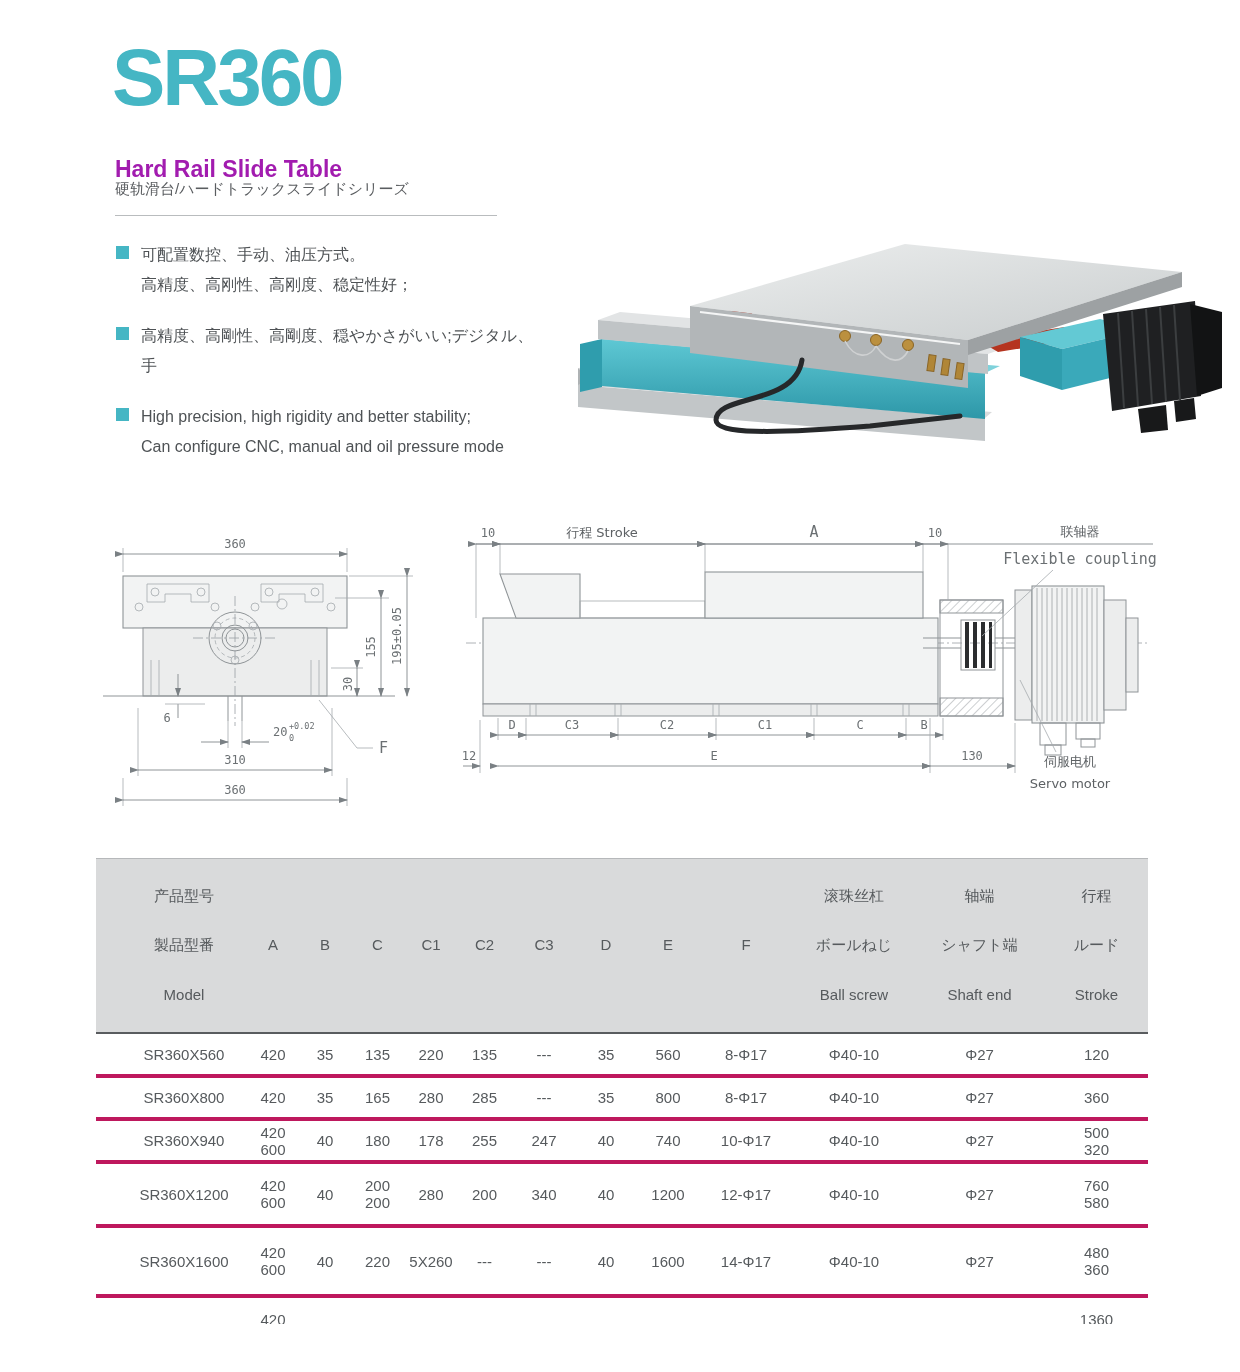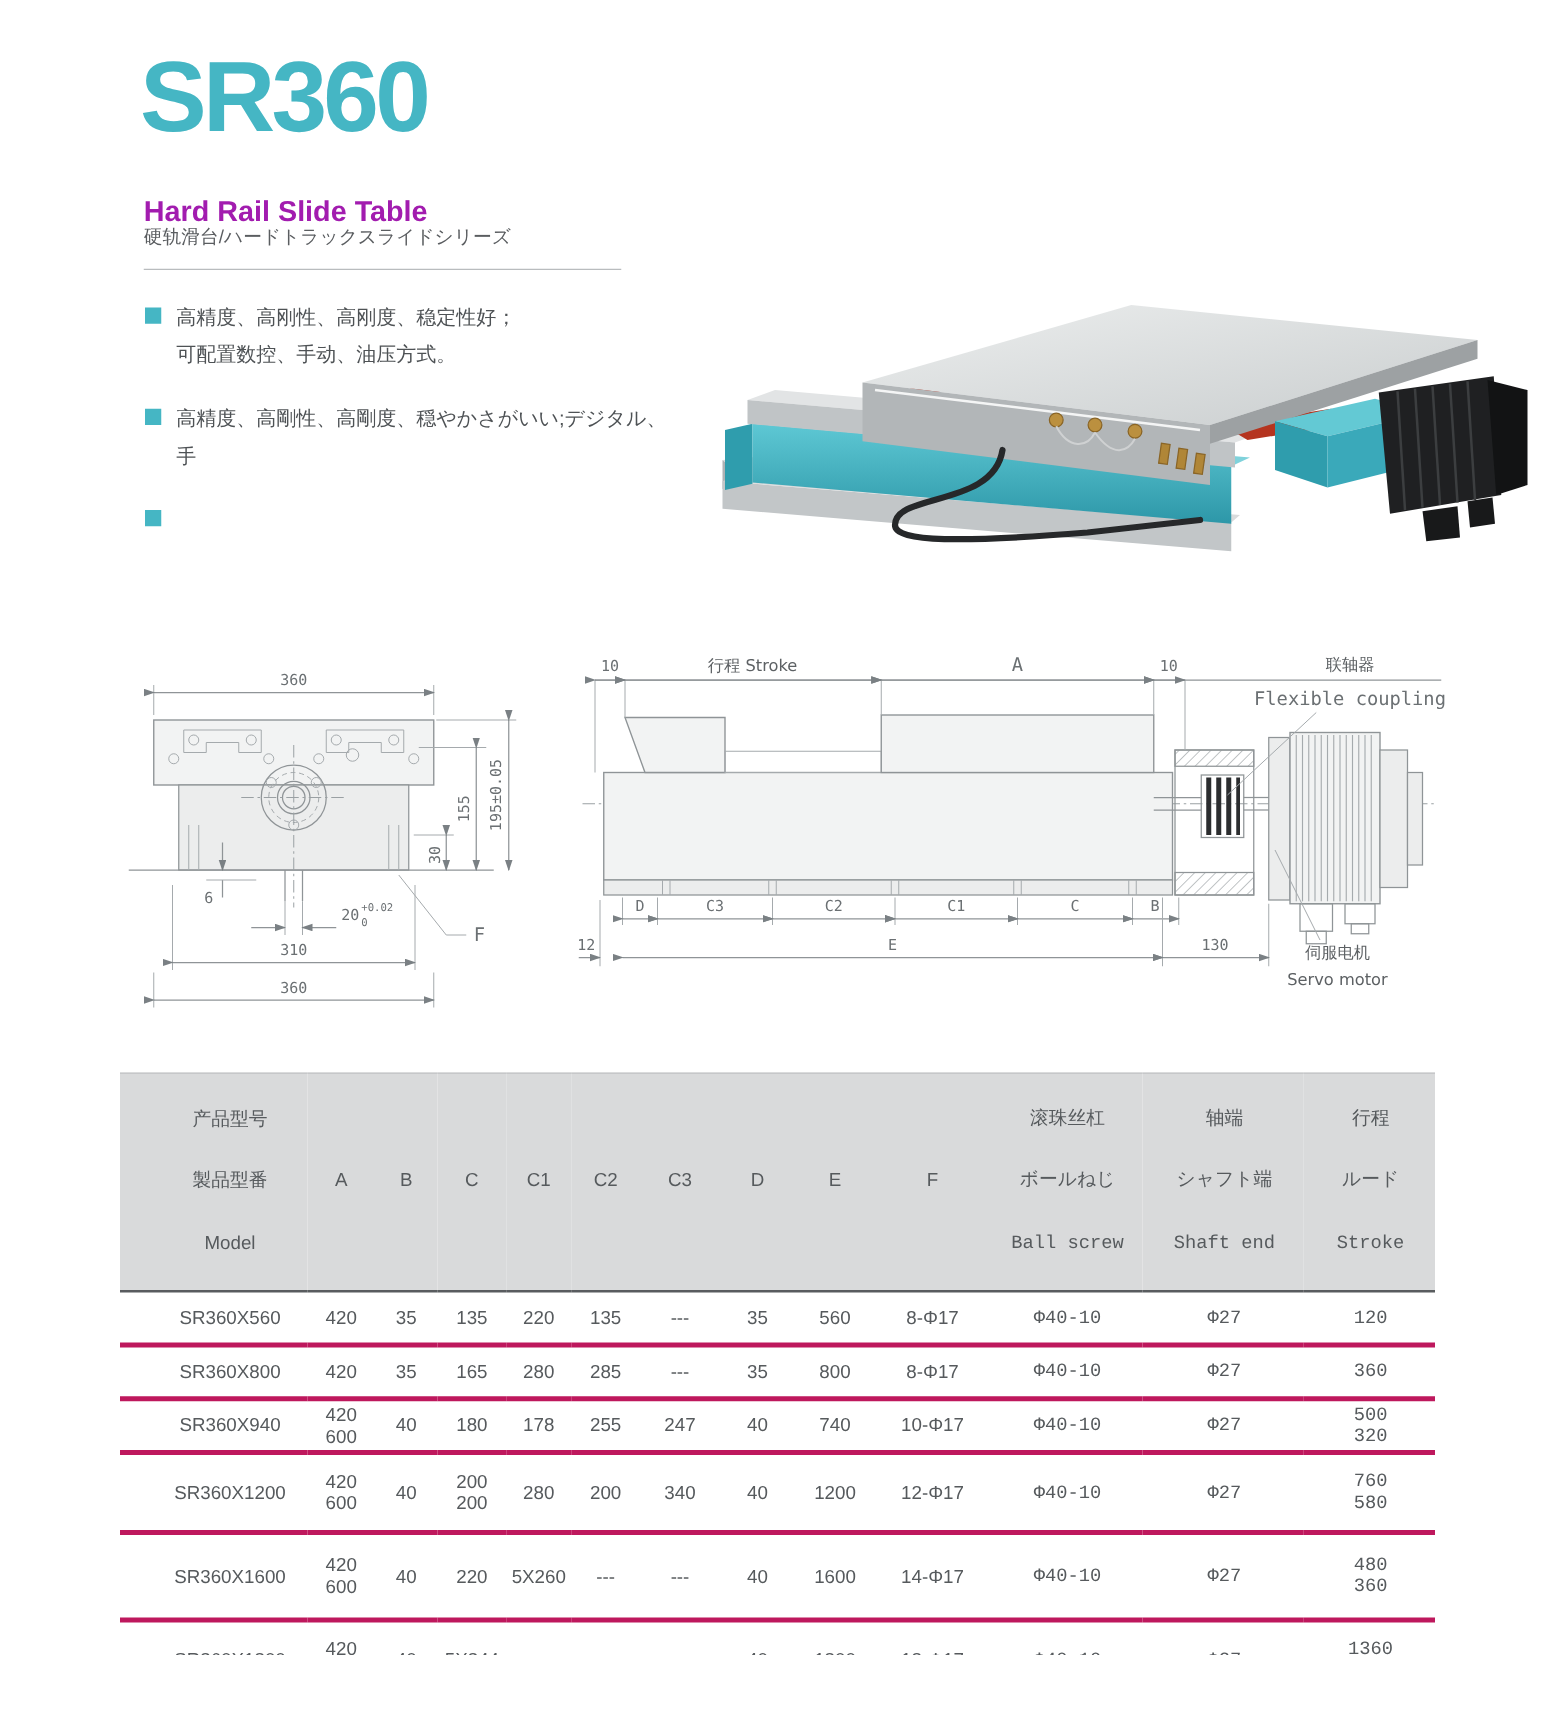--- a/index.html
+++ b/index.html
@@ -60,48 +60,52 @@
     border-top:1px solid #b6b8ba; border-bottom:2px solid #595c5f;
   }
   table.spec thead th { line-height:1.65; }
   table.spec tbody tr { border-bottom:4px solid #be185d; }
   table.spec tbody tr:nth-child(-n+3) { height:43px; }
   table.spec tbody tr:nth-child(4) { height:64px; }
   table.spec tbody tr:nth-child(5) { height:70px; }
   table.spec tbody tr:nth-child(6) { height:64px; }
   table.spec tbody tr:nth-child(7) { height:70px; }
   .col-model, td.model { text-align:left; padding-left:26px;margin-left:16px; }
-  .col-left, td.lft { text-align:left; padding-left:2px;font-family:Liberation Mono, monospace; }
+  .col-left, td.lft { text-align:left; padding-left:2px; }
 </style>
 </head>
 <body>
 
 <div class="page">
 
   <h1 class="title">SR360</h1>
   <h2 class="subtitle-en">Hard Rail Slide Table</h2>
   <div class="subtitle-cjk">硬轨滑台/ハードトラックスライドシリーズ</div>
   <div class="head-rule"></div>
 
   <ul class="features">
     <li class="feature">
       <span class="bullet-sq"></span>
       <div class="feature-text">
+        <div>可配置数控、手动、油压方式。</div>
         <div>高精度、高刚性、高刚度、稳定性好；</div>
-        <div>可配置数控、手动、油压方式。</div>
       </div>
     </li>
     <li class="feature">
       <span class="bullet-sq"></span>
       <div class="feature-text">
         <div>高精度、高剛性、高剛度、穏やかさがいい;デジタル、手</div>
       </div>
     </li>
     <li class="feature">
       <span class="bullet-sq"></span>
+      <div class="feature-text">
+        <div>High precision, high rigidity and better stability;</div>
+        <div>Can configure CNC, manual and oil pressure mode</div>
+      </div>
     </li>
   </ul>
 
   <svg class="photo" viewBox="0 0 700 238">
     <defs>
       <linearGradient id="tealg" x1="0" y1="0" x2="0" y2="1">
         <stop offset="0" stop-color="#5ec8d4"></stop>
           <stop offset="1" stop-color="#2d97a8"></stop>
       </linearGradient>
       <linearGradient id="plateg" x1="0" y1="0" x2="1" y2="1">

